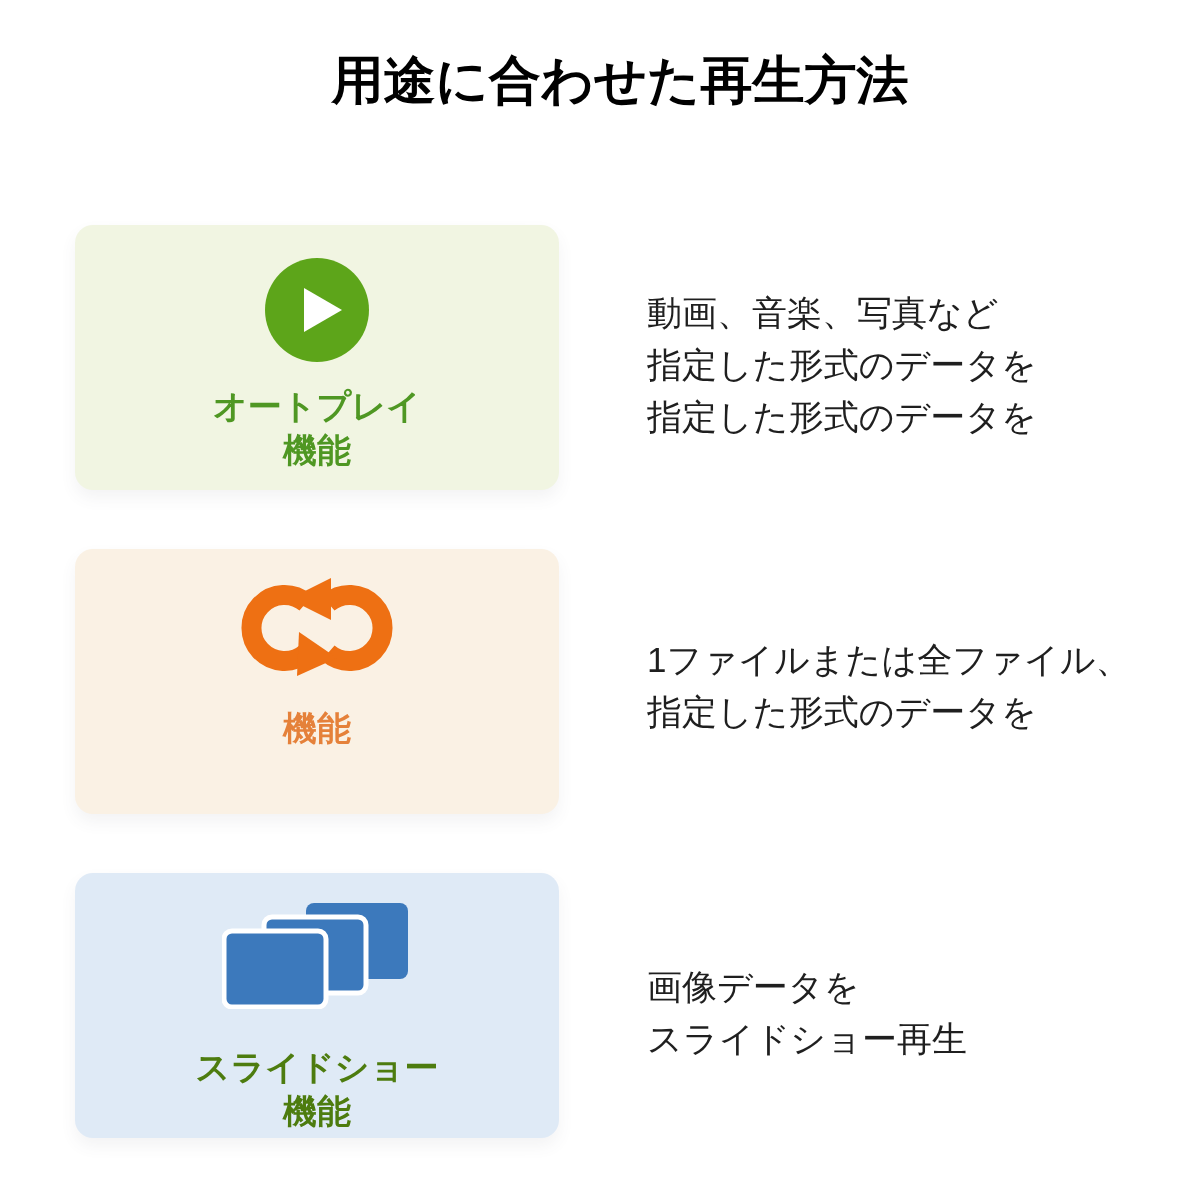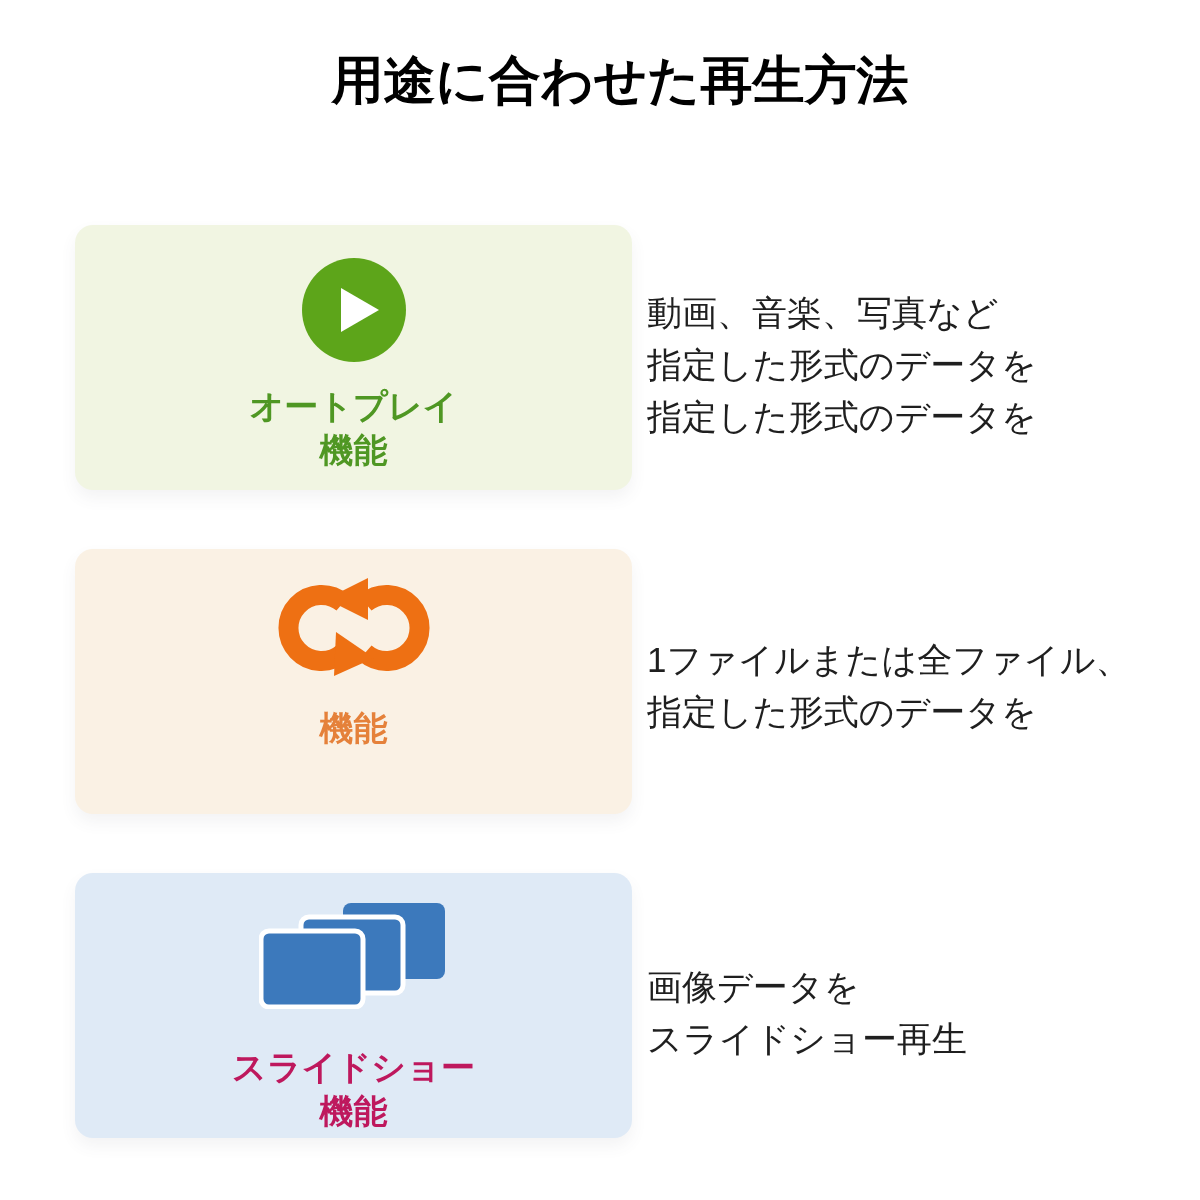--- a/index.html
+++ b/index.html
@@ -19,21 +19,21 @@
     line-height: 1.1;
     font-weight: 900;
     color: #000000;
     letter-spacing: 0px;
     padding-left: 40px;
   }
 
   .card {
     position: absolute;
     left: 75px;
-    width: 557px;
+    width: 484px;
     height: 265px;
     border-radius: 18px;
     display: flex;
     flex-direction: column;
     align-items: center;
     box-shadow: 0 8px 16px rgba(80, 90, 100, 0.07);
   }
   .card-autoplay  { top: 225px; background: #f1f5e2; }
   .card-repeat    { top: 549px; background: #faf1e4; }
   .card-slideshow { top: 873px; background: #dfeaf6; }
@@ -45,21 +45,21 @@
 
   .card-label {
     margin-top: 18px;
     text-align: center;
     font-size: 34px;
     line-height: 44px;
     font-weight: 700;
   }
   .card-autoplay  .card-label { color: #4f9723; }
   .card-repeat    .card-label { color: #e5813a; }
-  .card-slideshow .card-label { color: #be185d; margin-top: 32px; }
+  .card-slideshow .card-label { color: #4d7c0f; margin-top: 32px; }
 
   .desc {
     position: absolute;
     left: 647px;
     font-size: 35px;
     line-height: 52px;
     font-weight: 500;
     color: #1f1f1f;
   }
   .desc-autoplay  { top: 287px; }

